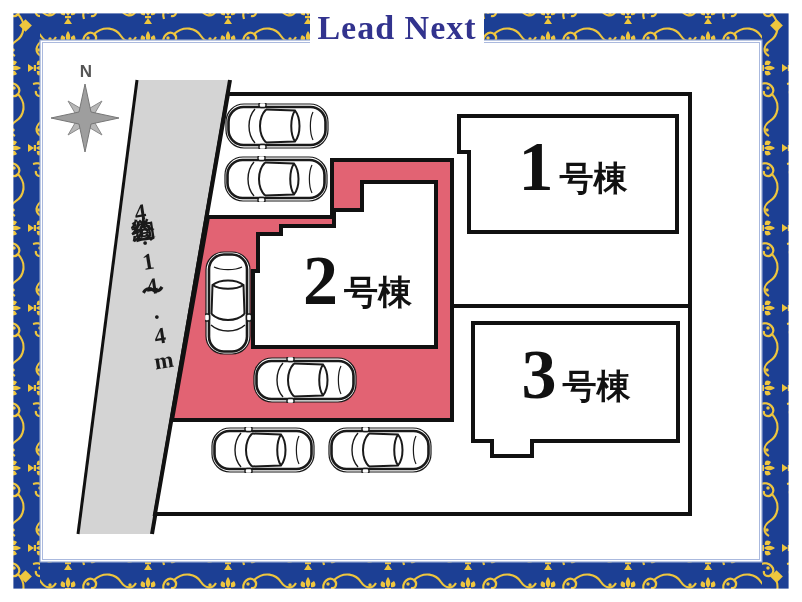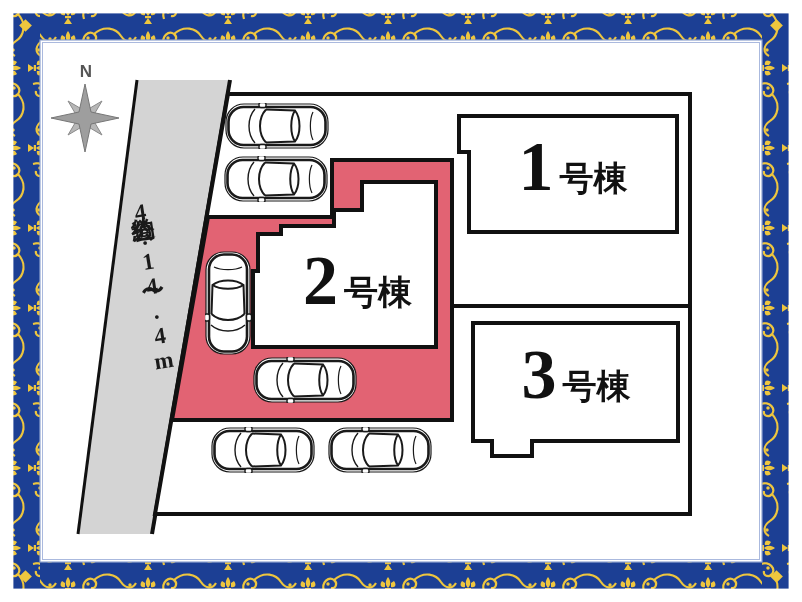--- a/index.html
+++ b/index.html
@@ -106,20 +106,23 @@
     <use href="#car" x="0" y="0" width="104" height="46" transform="translate(225,103)"></use>
     <use href="#car" x="0" y="0" width="104" height="46" transform="translate(224,156)"></use>
     <use href="#car" x="0" y="0" width="104" height="46" transform="translate(205,355) rotate(-90)"></use>
     <use href="#car" x="0" y="0" width="104" height="46" transform="translate(253,357)"></use>
     <use href="#car" x="0" y="0" width="104" height="46" transform="translate(211,427)"></use>
     <use href="#car" x="0" y="0" width="104" height="46" transform="translate(328,427)"></use>
   </svg>
 
   <div class="content-edge"></div>
 
+  <div class="logo-box">
+    <span class="logo-text">Lead Next</span>
+  </div>
 
   <div class="compass-n">N</div>
 
   <div class="road-label">公道約4.1〜4.4m</div>
 
   <div class="blabel b1">
     <span class="num">1</span>
     <span class="suf">号棟</span>
   </div>
   <div class="blabel b2">

